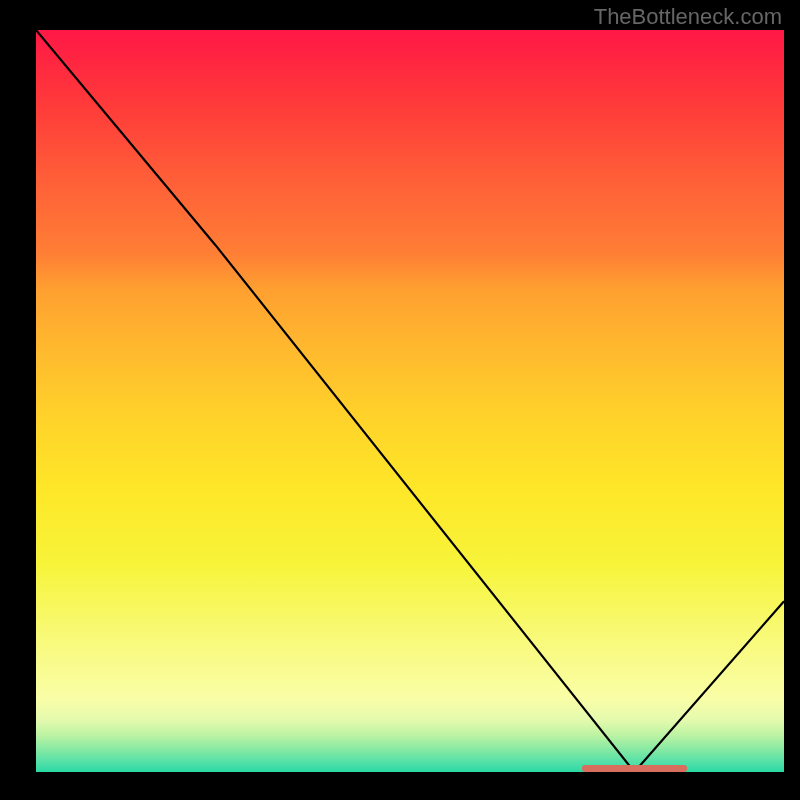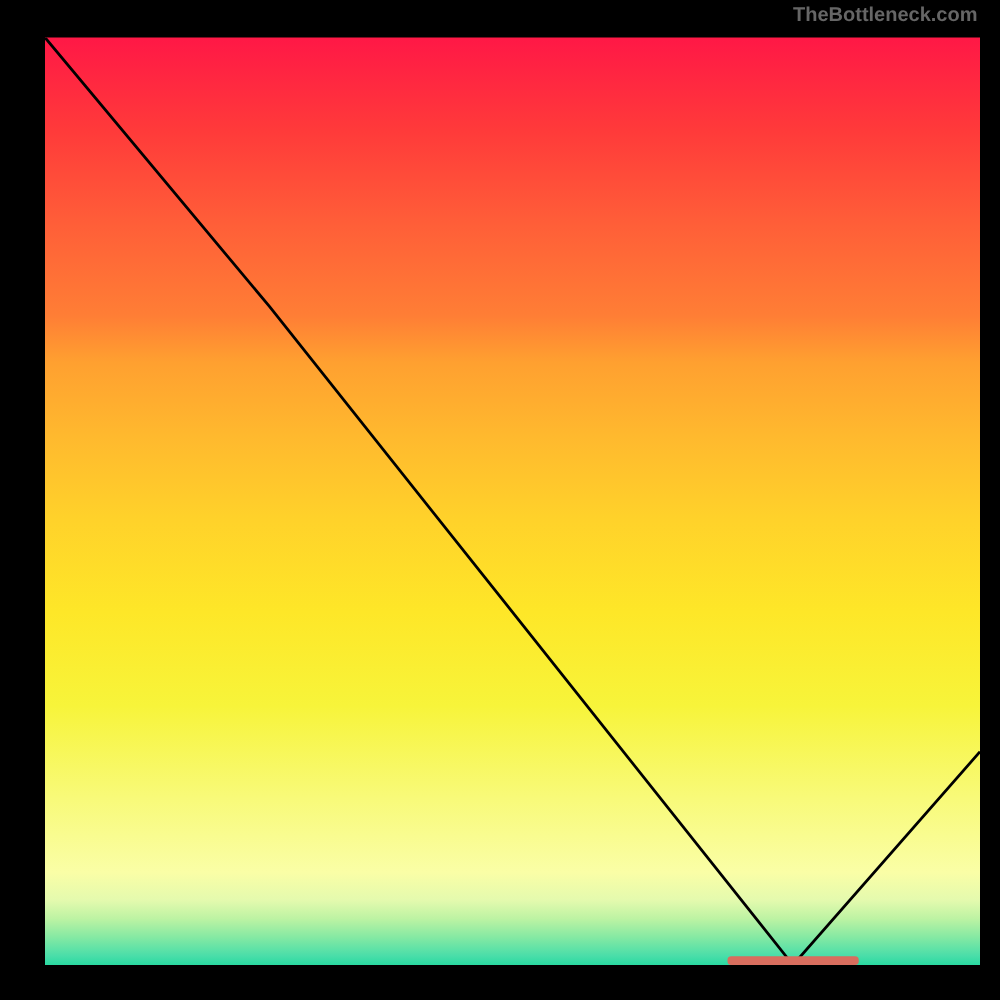--- a/index.html
+++ b/index.html
@@ -7,22 +7,22 @@
     width: 800px;
     height: 800px;
     font-family: Arial, sans-serif;
     background: #000;
     position: relative;
   }
   .watermark {
     position: absolute;
     top: 4px;
     right: 18px;
-    font-size: 16px;
-    font-weight: bold;
+    font-size: 22px;
+    font-weight: normal;
     color: #666;
     z-index: 10;
   }
   .plot-area {
     position: absolute;
     left: 36px;
     top: 30px;
     width: 748px;
     height: 742px;
     background: linear-gradient(to bottom,

